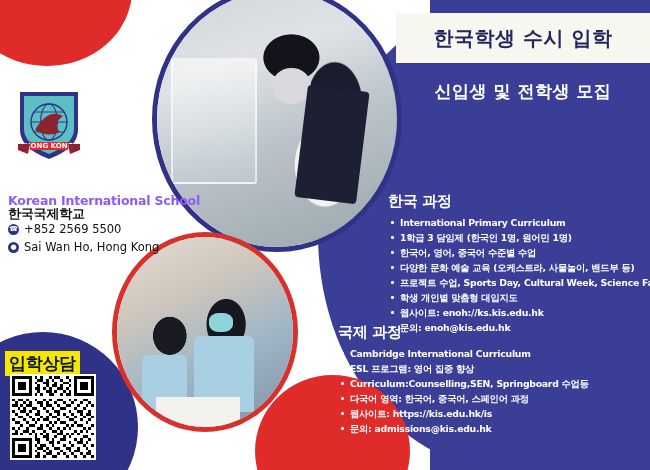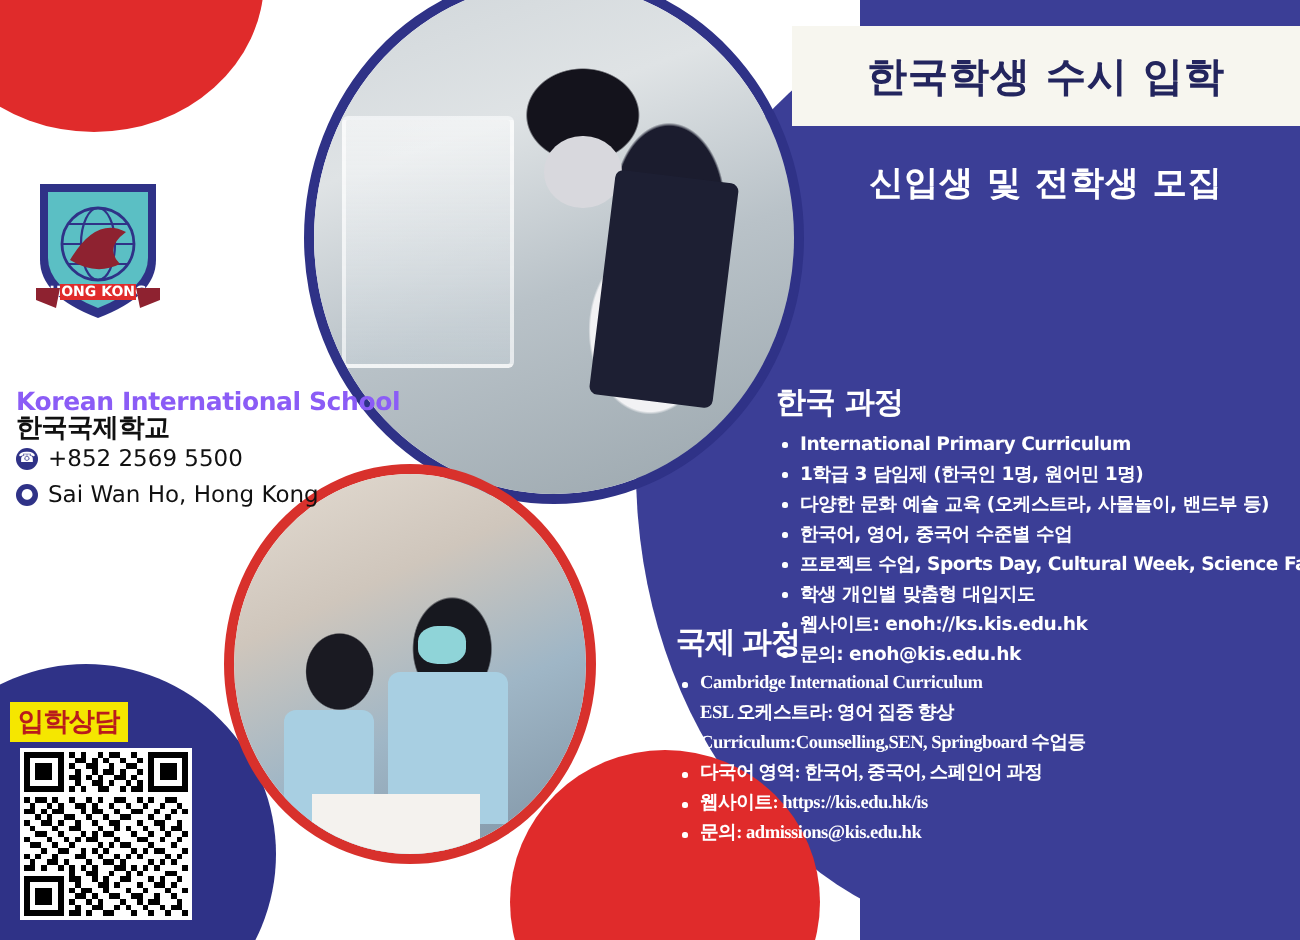--- a/index.html
+++ b/index.html
@@ -151,34 +151,34 @@
   .ci{
     width:11px;height:11px;border-radius:50%;
     background:#2f3287;color:#fff;
     display:flex;align-items:center;justify-content:center;
     font-size:7px;line-height:1;flex:0 0 auto;
   }
 
   
   #badge-admission{
     position:absolute;left:5px;top:351px;
-    background:#f5e700;color:#b91c1c;
-    font-size:13px;font-weight:bold;
+    background:#f5e700;color:#0f172a;
+    font-size:17px;font-weight:bold;
     padding:1px 4px;letter-spacing:-.3px;
   }
   #qr-code{
     position:absolute;left:10px;top:374px;width:86px;height:86px;
     background:#fff;padding:2px;box-sizing:border-box;
   }
   #qr-code svg{display:block;}
 
   
   .section{position:absolute;color:#fff;}
   #section-korean{left:388px;top:150px;width:262px;margin-top:42px;}
-  #section-international{left:338px;top:312px;width:312px;font-family:Liberation Serif, serif;}
+  #section-international{left:338px;top:323px;width:312px;}
 
   .section-title{
     font-size:15px;font-weight:bold;margin:0 0 4px 0;
     letter-spacing:-.3px;
   }
   .bullet-list{list-style:none;margin:0;padding:0;}
   .bullet-list li{
     position:relative;
     padding-left:12px;
     font-size:9.3px;
@@ -489,34 +489,34 @@
         <rect x="28" y="28" width="1" height="1"></rect>
       </g>
     </svg>
   </div>
 
   <div class="section" id="section-korean">
     <div class="section-title">한국 과정</div>
     <ul class="bullet-list">
       <li>International Primary Curriculum</li>
       <li>1학급 3 담임제 (한국인 1명, 원어민 1명)</li>
+      <li>한국어, 영어, 중국어 수준별 수업</li>
       <li>다양한 문화 예술 교육 (오케스트라, 사물놀이, 밴드부 등)</li>
-      <li>한국어, 영어, 중국어 수준별 수업</li>
       <li>프로젝트 수업, Sports Day, Cultural Week, Science Fair 등</li>
       <li>학생 개인별 맞춤형 대입지도</li>
       <li>웹사이트: enoh://ks.kis.edu.hk</li>
       <li>문의: enoh@kis.edu.hk</li>
     </ul>
   </div>
 
   <div class="section" id="section-international">
     <div class="section-title">국제 과정</div>
     <ul class="bullet-list">
       <li>Cambridge International Curriculum</li>
-      <li>ESL 오케스트라: 영어 집중 향상</li>
+      <li>ESL 프로그램: 영어 집중 향상</li>
       <li>Curriculum:Counselling,SEN, Springboard 수업등</li>
       <li>다국어 영역: 한국어, 중국어, 스페인어 과정</li>
       <li>웹사이트: https://kis.edu.hk/is</li>
       <li>문의: admissions@kis.edu.hk</li>
     </ul>
   </div>
 
 </div>
 
 </body></html>

